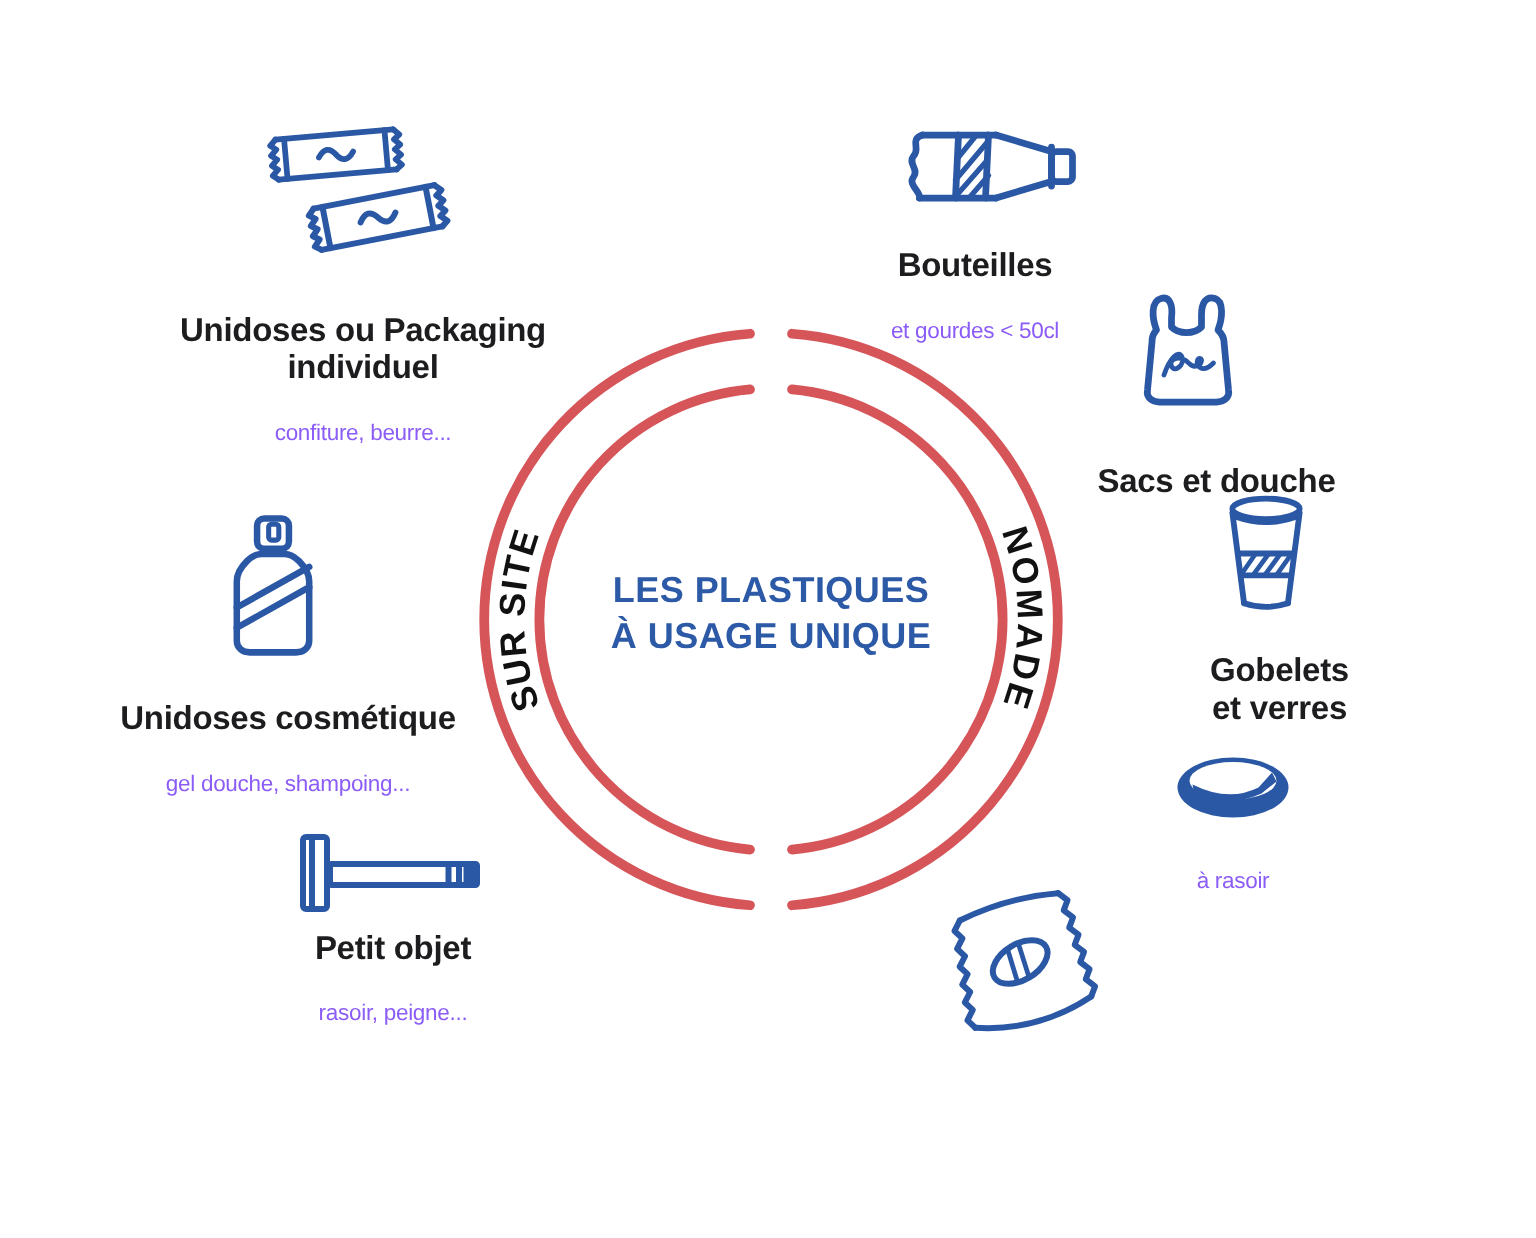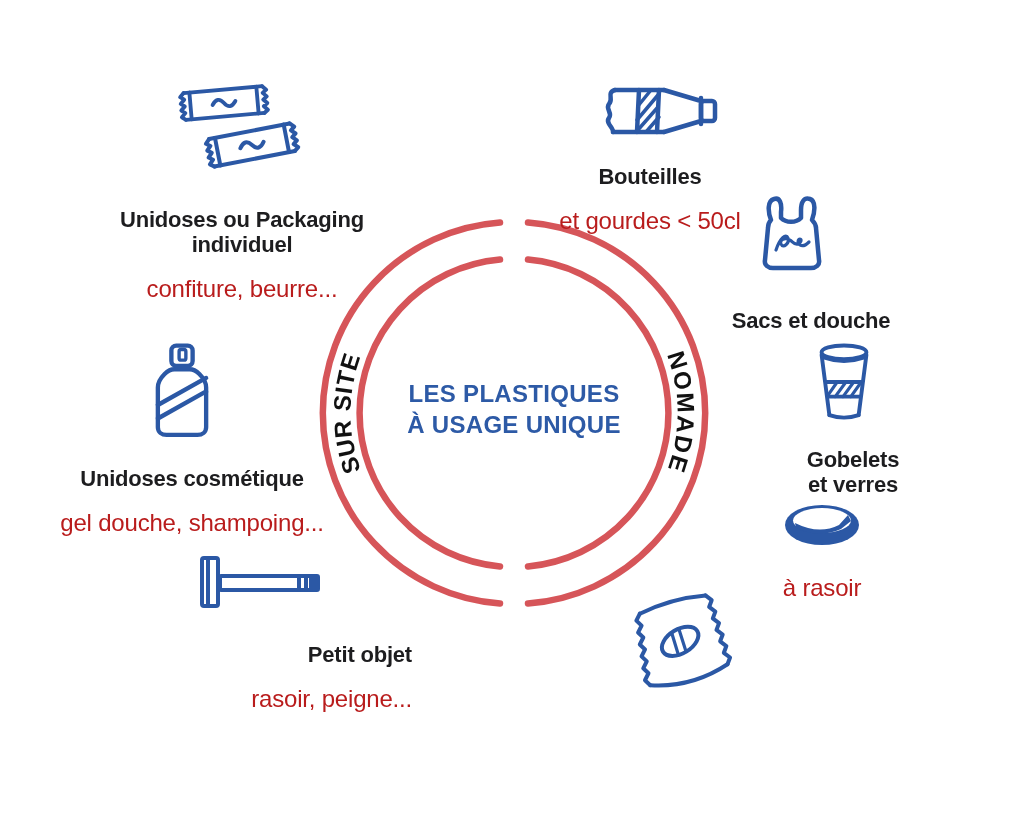--- a/index.html
+++ b/index.html
@@ -9,21 +9,21 @@
   }
   .abs{position:absolute;}
   .item{position:absolute;}
   .icon{position:absolute;}
   .label-block{position:absolute;text-align:center;white-space:pre-line;}
   .lbl{
     font-weight:bold;color:#1d1d1f;font-size:22px;line-height:25px;letter-spacing:-0.2px;
     white-space:pre-line;
   }
   .sub{
-    color:#b91c1c;font-size:24px;line-height:24px;margin-top:2px;letter-spacing:-0.2px;
+    color:#8b5cf6;font-size:15px;line-height:24px;margin-top:2px;letter-spacing:-0.2px;
     white-space:pre-line;
   }
   #center-title{
     position:absolute;left:354px;top:378px;width:320px;text-align:center;
     color:#2d5aa6;font-weight:bold;font-size:24px;line-height:31px;letter-spacing:0.3px;
     white-space:pre-line;
   }
   svg{display:block;overflow:visible;}
   .stroke-icon{fill:none;stroke:#2b58a5;stroke-linecap:round;stroke-linejoin:round;}
 </style>
@@ -97,21 +97,21 @@
 <div class="item" style="left:112px;top:556px;width:300px;height:110px;">
   <svg class="icon" style="left:84px;top:0;" width="130" height="52" viewBox="0 0 130 52">
     <g class="stroke-icon" stroke-width="4">
       <rect x="6" y="2" width="16" height="48" rx="2"></rect>
       <path d="M 12 4 L 12 48"></path>
       <rect x="24" y="20" width="98" height="14" rx="1"></rect>
       <path d="M 103 20 L 103 34 M 110 20 L 110 34"></path>
       <rect x="113" y="20" width="9" height="14" fill="#2b58a5" stroke="none"></rect>
     </g>
   </svg>
-  <div class="label-block" style="left:0;top:68px;width:300px;text-align:right;">
+  <div class="label-block" style="left:0;top:45px;width:300px;">
     <div class="lbl">Petit objet</div>
     <div class="sub">rasoir, peigne...</div>
   </div>
 </div>
 
 <div class="item" style="left:500px;top:84px;width:300px;height:115px;">
   <svg class="icon" style="left:100px;top:1px;" width="122" height="52" viewBox="0 0 122 52">
     <g class="stroke-icon" stroke-width="4.5">
       <path d="M 15 5 L 64 5 M 13 47 L 64 47"></path>
       <path d="M 15 5 C 6 8 14 14 9 19 C 5 24 13 28 9 33 C 5 38 14 43 13 47"></path>
@@ -132,21 +132,21 @@
     <g class="stroke-icon" stroke-width="4.5">
       <path d="M 15 28 C 12 20 11 9 18 7 C 24 5 26 12 25 20 L 25 26 C 30 31 40 31 45 26 L 45 18 C 45 10 48 5 54 7 C 60 9 59 20 56 28 C 58 30 60 33 60 36 L 63 68 C 64 73 60 76 55 76 L 17 76 C 12 76 8 73 9 68 L 12 36 C 12 33 13 30 15 28 Z"></path>
       <path d="M 20 58 C 24 46 30 41 32 46 C 34 51 27 57 25 52 C 23 48 29 45 34 48 C 37 50 38 53 42 52 C 45 51 46 47 44 47 C 42 47 41 51 44 53 C 47 55 51 52 53 50" stroke-width="3.2"></path>
     </g>
   </svg>
   <div class="label-block" style="left:0;top:100px;width:300px;">
     <div class="lbl">Sacs et douche</div>
   </div>
 </div>
 
-<div class="item" style="left:703px;top:342px;width:300px;height:140px;">
+<div class="item" style="left:703px;top:329px;width:300px;height:140px;">
   <svg class="icon" style="left:113px;top:1px;" width="56" height="78" viewBox="0 0 56 80">
     <g class="stroke-icon" stroke-width="4">
       <ellipse cx="28" cy="9.5" rx="23" ry="7"></ellipse>
       <path d="M 8 15 Q 28 22 48 15"></path>
       <path d="M 5 12 L 13 74 M 51 12 L 43 74"></path>
       <path d="M 13 74 Q 28 79 43 74"></path>
       <path d="M 9.5 40 L 46.5 40 M 11.8 55 L 44.2 55"></path>
       <path d="M 12 53 L 21 40 M 19 55 L 30 40 M 27 55 L 38 40 M 35 55 L 45 41" stroke-width="3.2"></path>
     </g>
   </svg>

